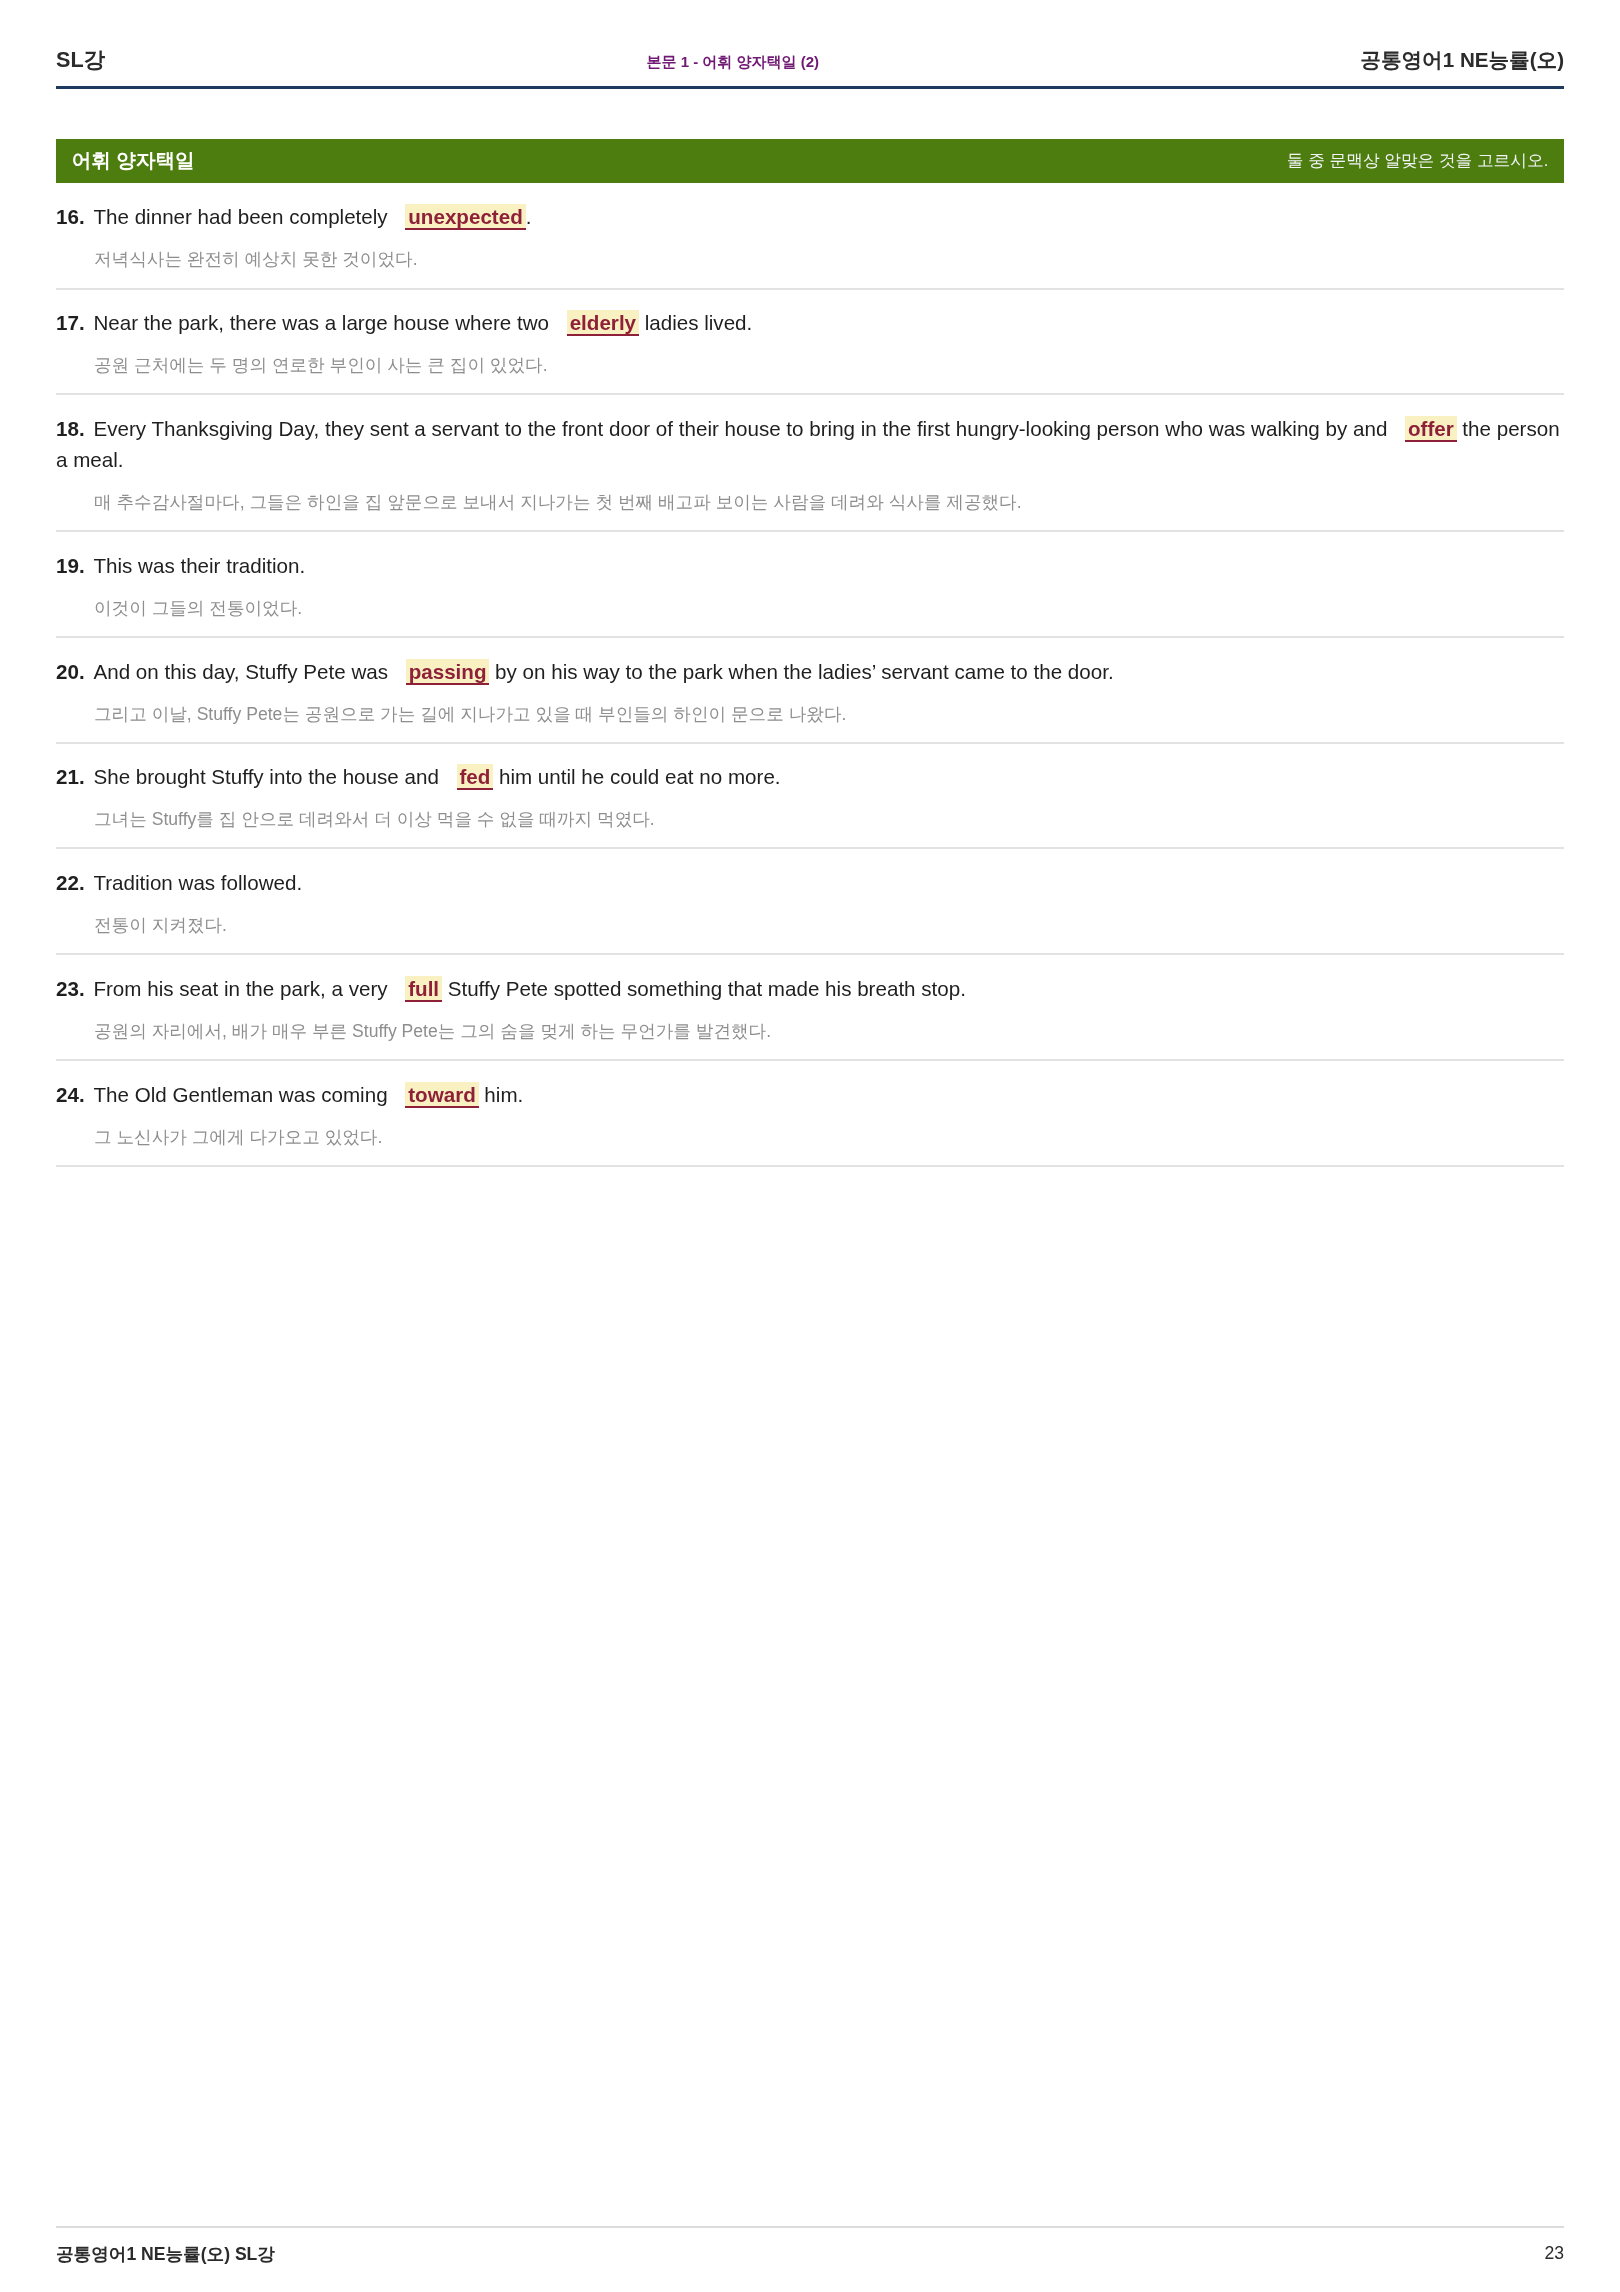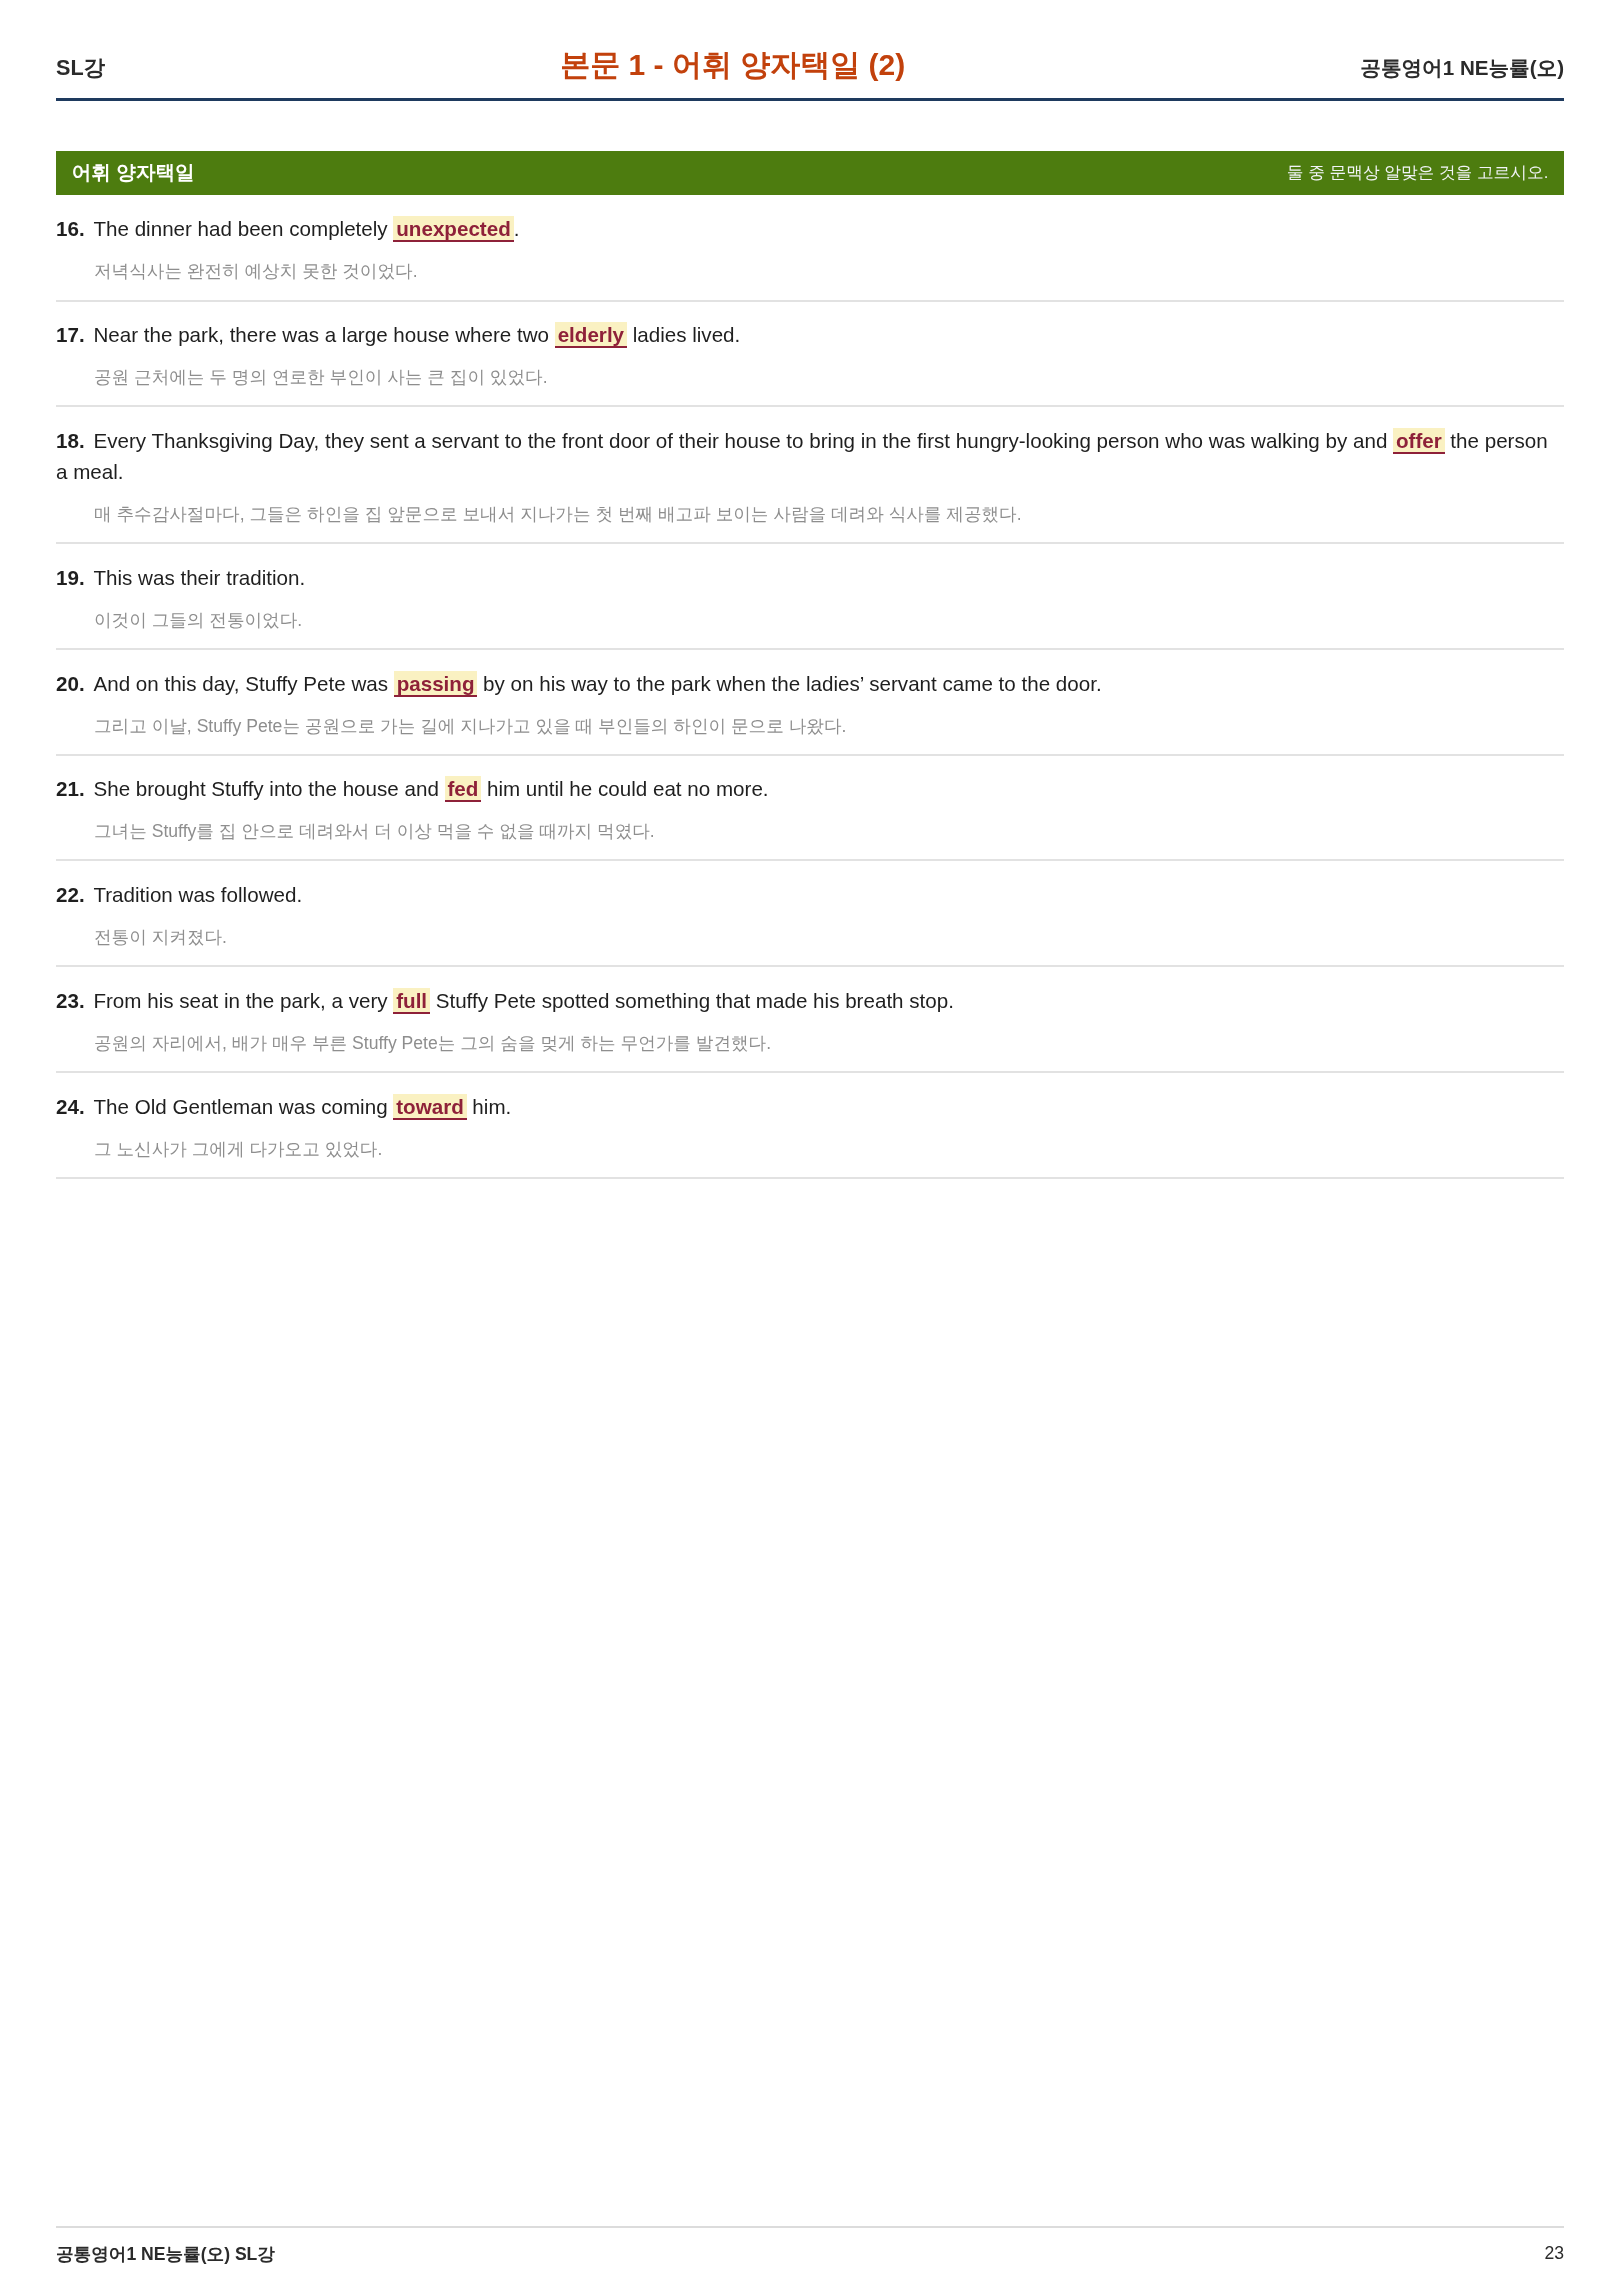--- a/index.html
+++ b/index.html
@@ -24,23 +24,23 @@
     justify-content: space-between;
     align-items: baseline;
     padding-top: 45px;
   }
   .header-left {
     font-size: 21.6px;
     font-weight: 700;
     color: #2b2b2b;
   }
   .header-center {
-    font-size: 30px;
-    font-weight: 700;
-    color: #c2410c;
+    font-size: 15px;
+    font-weight: 700;
+    color: #701a75;
   }
   .header-right {
     font-size: 20.6px;
     font-weight: 700;
     color: #2b2b2b;
   }
   .header-rule {
     margin-top: 11.8px;
     border-bottom: 3.9px solid #1e3a5e;
   }
@@ -77,20 +77,21 @@
   .num {
     font-weight: 700;
     margin-right: 8.8px;
   }
   .hl {
     background: #faf1c2;
     color: #8e2139;
     font-weight: 700;
     border-bottom: 2.9px solid #8e2139;
     padding: 1px 2.9px 0 2.9px;
+    margin-left: 12px;
   }
   .korean {
     margin-top: 16px;
     margin-left: 38px;
     font-size: 17.6px;
     line-height: 23.5px;
     color: #8e8e8e;
   }
   .divider {
     margin-top: 15.7px;

